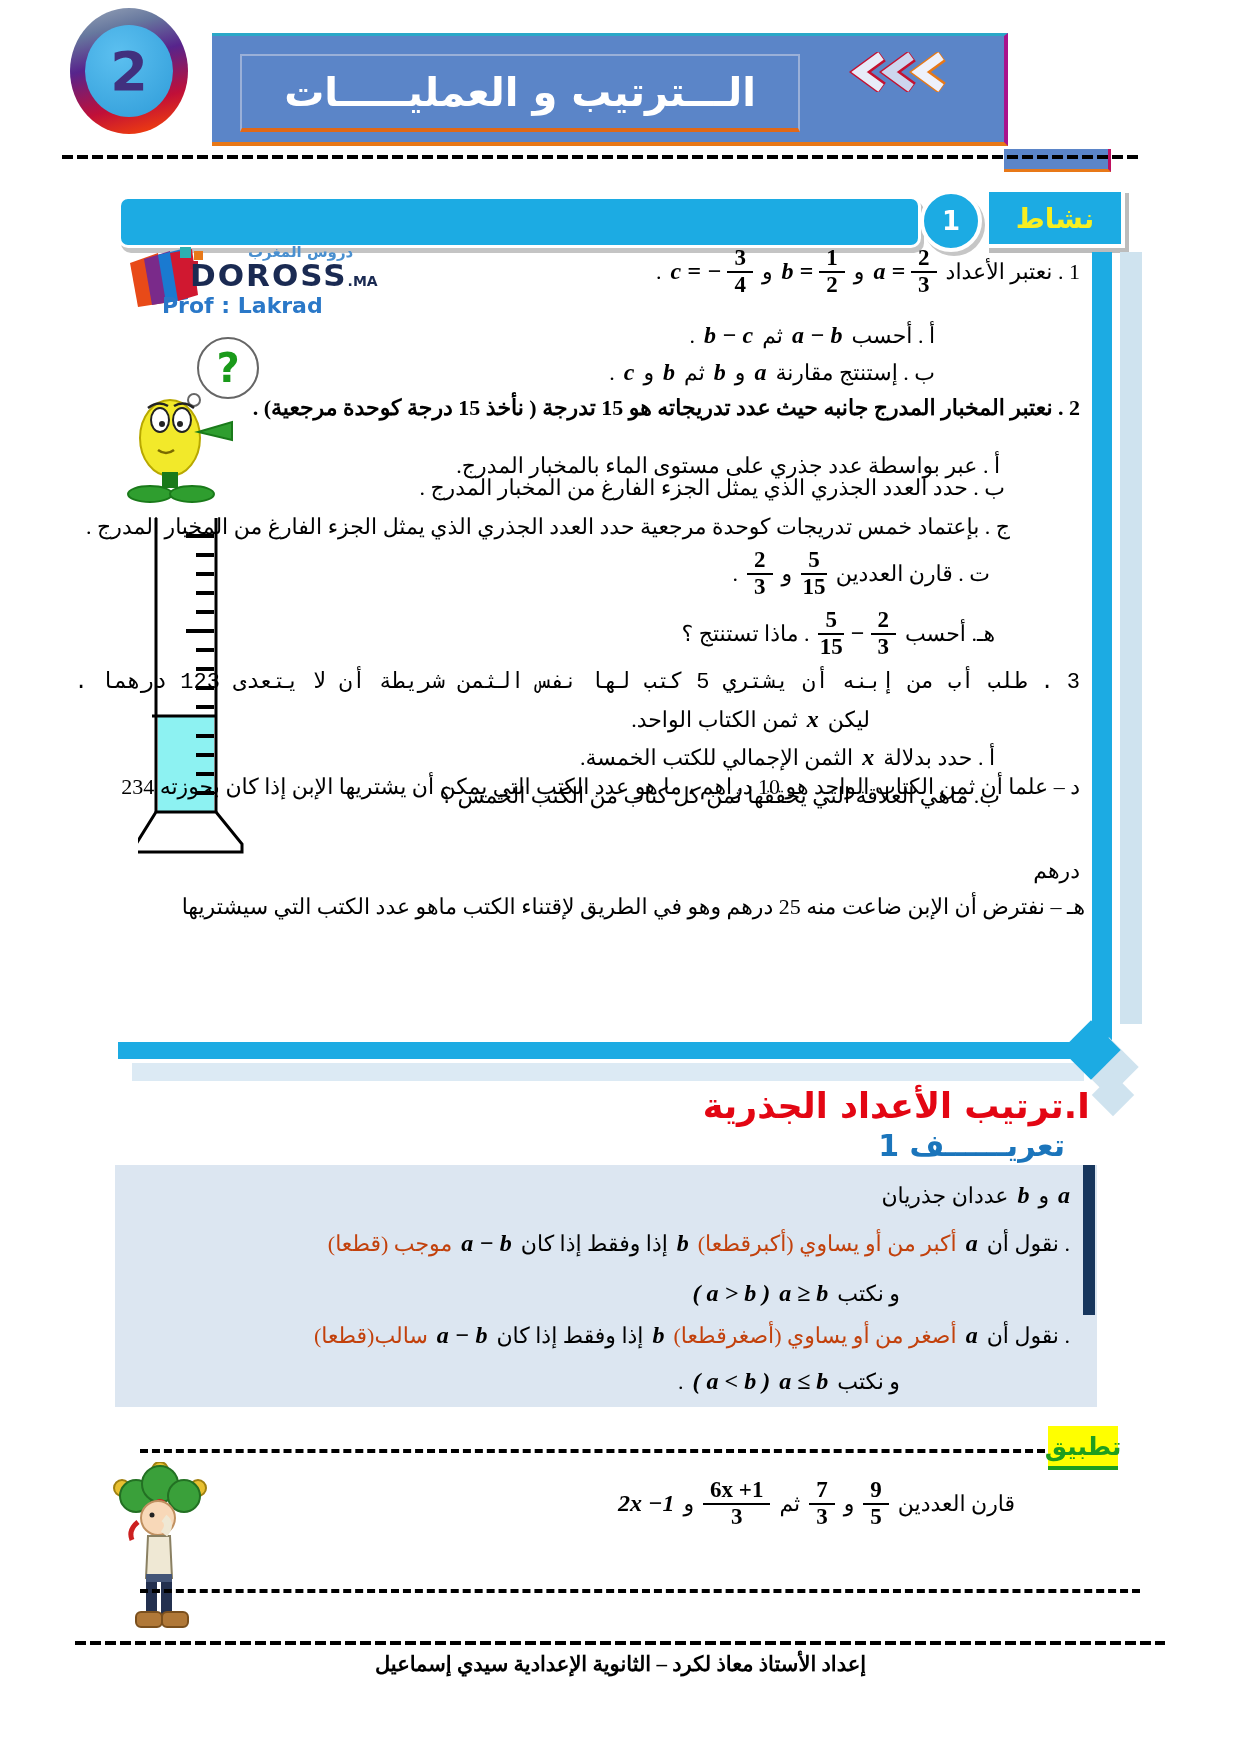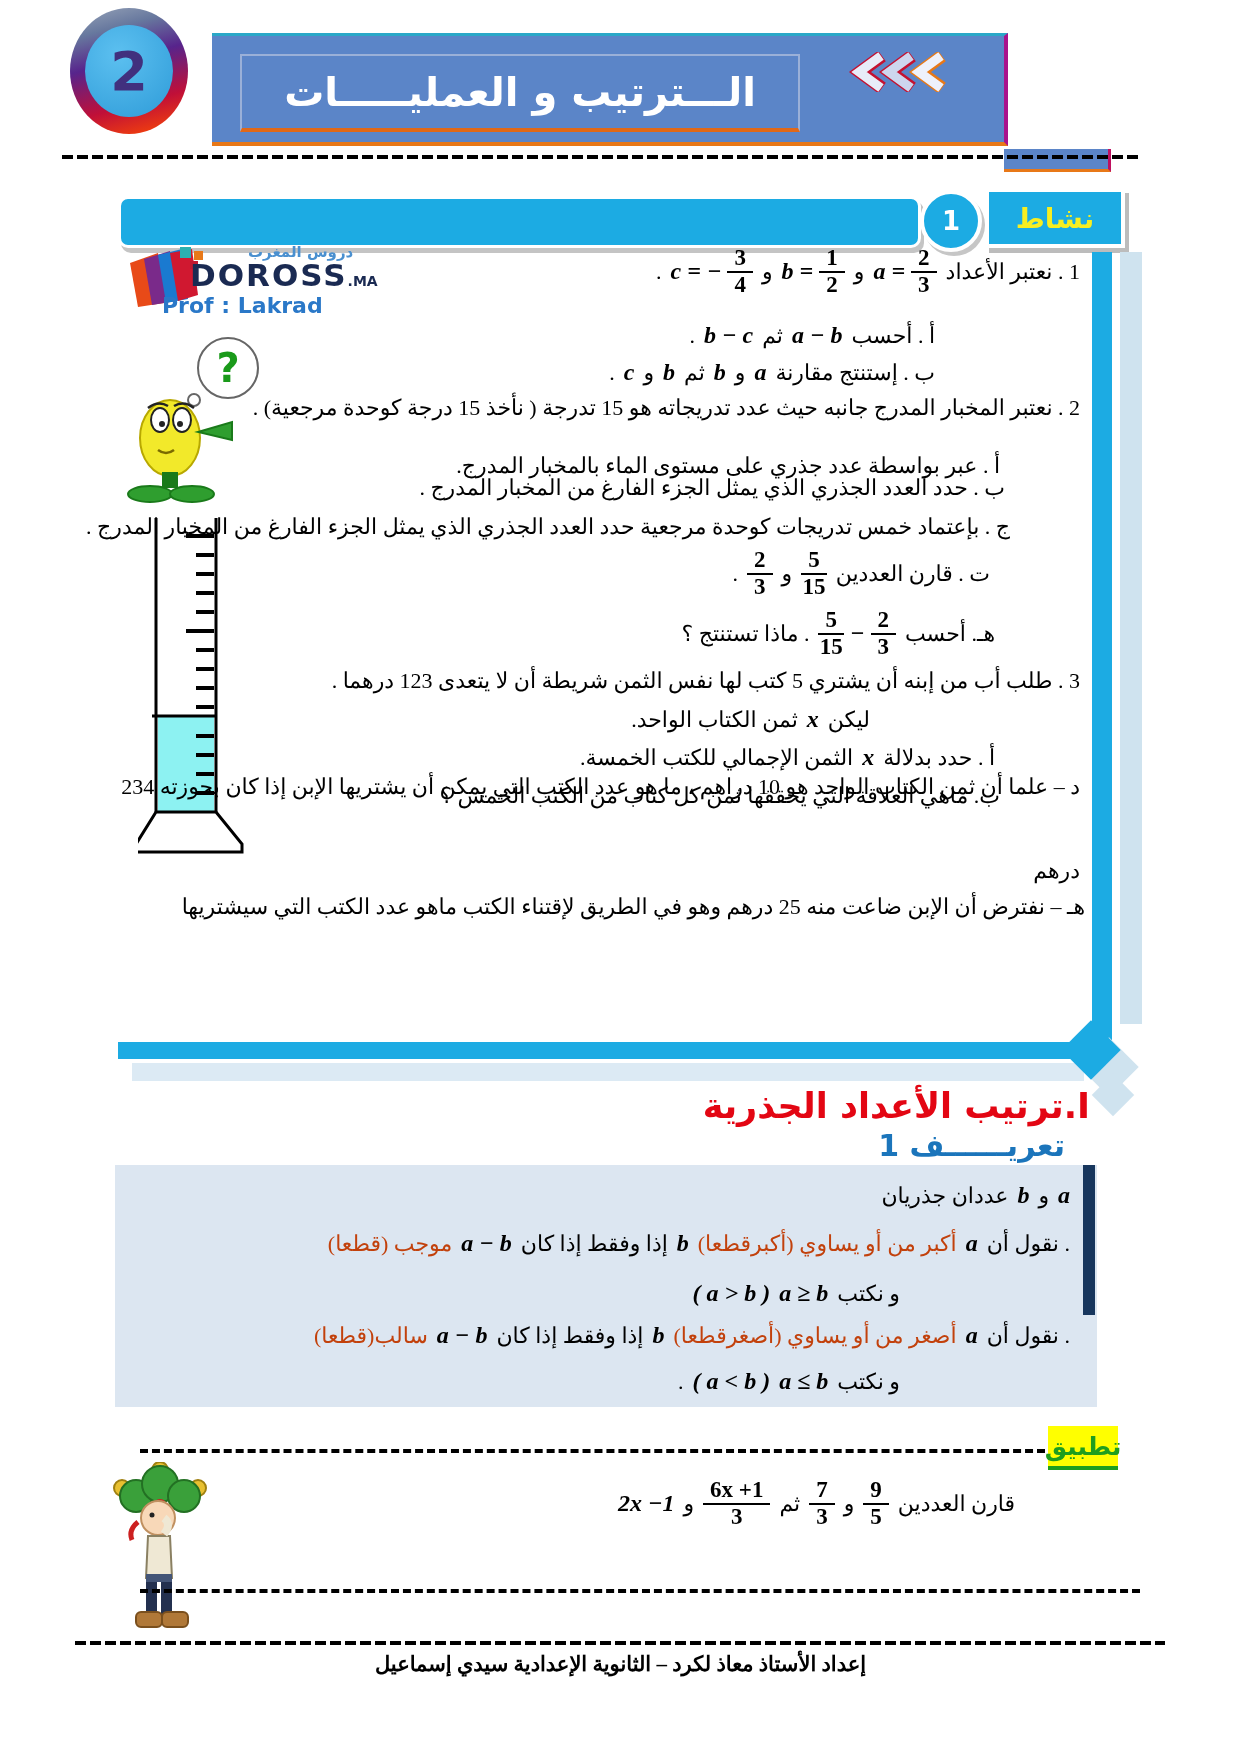--- a/index.html
+++ b/index.html
@@ -196,21 +196,21 @@
       <span class="math">a</span>
     <span>و</span>
       <span class="math">b</span>
     <span>ثم</span>
       <span class="math">b</span>
     <span>و</span>
       <span class="math">c</span>
     <span>.</span>
   </div>
 
-  <div class="ln" style="right:161px;top:395px;">
+  <div class="ln" style="right:161px;top:395px;font-weight:bold;">
     <span>2  .  نعتبر المخبار المدرج جانبه  حيث عدد تدريجاته  هو 15 تدرجة     ( نأخذ 15 درجة  كوحدة مرجعية) .</span>
   </div>
   <div class="ln" style="right:241px;top:436px;margin-top:17px;">
     <span>أ   .  عبر بواسطة عدد جذري على مستوى الماء بالمخبار المدرج.</span>
   </div>
   <div class="ln" style="right:236px;top:475px;">
     <span>ب .  حدد العدد الجذري  الذي يمثل الجزء الفارغ من المخبار المدرج .</span>
   </div>
   <div class="ln" style="right:231px;top:514px;">
     <span>ج   .  بإعتماد خمس  تدريجات كوحدة مرجعية حدد العدد الجذري الذي يمثل الجزء  الفارغ من المخبار المدرج .</span>
@@ -243,21 +243,21 @@
         </span>
       <span>−</span>
       <span class="frac">
           <span class="fn">2</span>
           <span class="fd">3</span>
         </span>
     </span>
     <span>. ماذا تستنتج ؟</span>
   </div>
 
-  <div class="ln" style="right:161px;top:668px;">
+  <div class="ln" style="right:161px;top:668px;font-family:Liberation Mono, monospace;">
     <span>3  .   طلب أب  من إبنه  أن  يشتري  5 كتب لها نفس الثمن شريطة أن لا يتعدى 123 درهما .</span>
   </div>
   <div class="ln" style="right:371px;top:706px;">
     <span>ليكن</span>
       <span class="math">x</span>
     <span>ثمن  الكتاب الواحد.</span>
   </div>
   <div class="ln" style="right:246px;top:744px;">
     <span>أ  .  حدد بدلالة</span>
       <span class="math">x</span>

